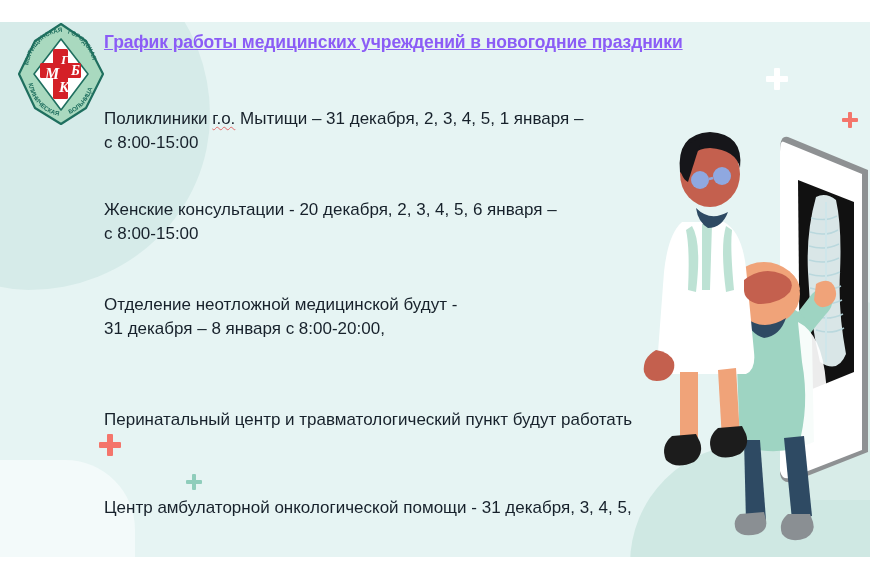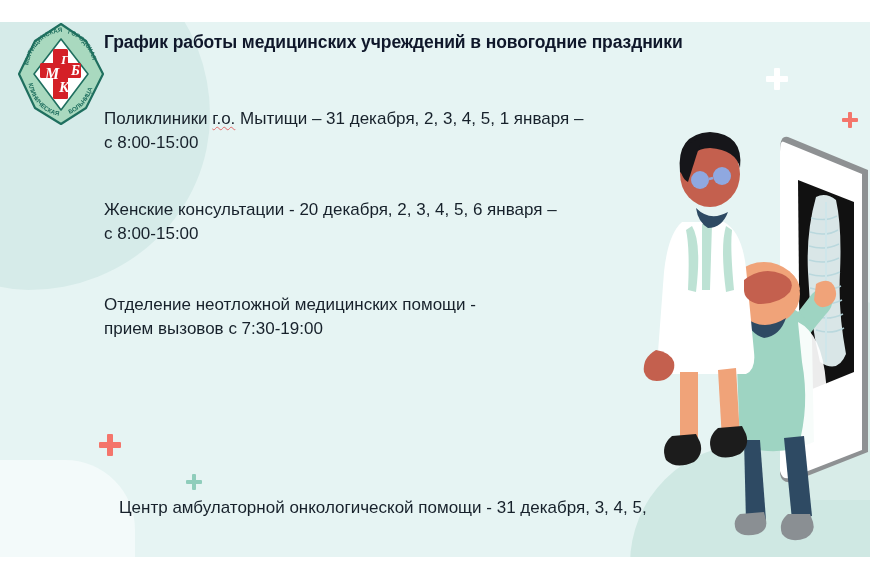--- a/index.html
+++ b/index.html
@@ -104,36 +104,37 @@
   .content {
     position: absolute;
     left: 104px;
     top: 30px;
     width: 640px;
   }
   .slide-title {
     font-size: 17.5px;
     font-weight: bold;
     line-height: 1.38;
-    color: #0f172a;
+    color: #8b5cf6;
     letter-spacing: -0.1px;
     margin: 0 0 0 0;
+    text-decoration: underline;
   }
   .para {
     font-size: 17px;
     line-height: 1.42;
     color: #17212b;
     margin: 0;
     white-space: nowrap;
   }
   .p1 { position: absolute; left: 0; top: 77px; }
   .p2 { position: absolute; left: 0; top: 168px; }
   .p3 { position: absolute; left: 0; top: 263px; }
   .p4 { position: absolute; left: 0; top: 378px; }
-  .p5 { position: absolute; left: 0; top: 466px; margin-left: 15px; }
+  .p5 { position: absolute; left: 0; top: 466px; }
   .spell {
     text-decoration: underline;
     text-decoration-style: wavy;
     text-decoration-color: #e46a6a;
     text-decoration-thickness: 1px;
     text-underline-offset: 2px;
     margin-top: 16px;
   }
 
   
@@ -311,25 +312,26 @@
       </p>
       <p class="para">с 8:00-15:00</p>
     </div>
 
     <div class="p2">
       <p class="para">Женские консультации - 20 декабря, 2, 3, 4, 5, 6 января –</p>
       <p class="para">с 8:00-15:00</p>
     </div>
 
     <div class="p3">
-      <p class="para">Отделение неотложной медицинских помощи  -</p>
-      <p class="para">прием вызовов  с 7:30-19:00</p>
+      <p class="para">Отделение неотложной медицинской будут  -</p>
+      <p class="para">31 декабря – 8 января с 8:00-20:00,</p>
     </div>
 
     <div class="p4">
+      <p class="para">Перинатальный центр и травматологический пункт будут работать</p>
     </div>
 
     <div class="p5">
       <p class="para">Центр амбулаторной онкологической помощи - 31 декабря, 3, 4, 5,</p>
     </div>
 
   </div>
 </div>
 
 </body></html>

